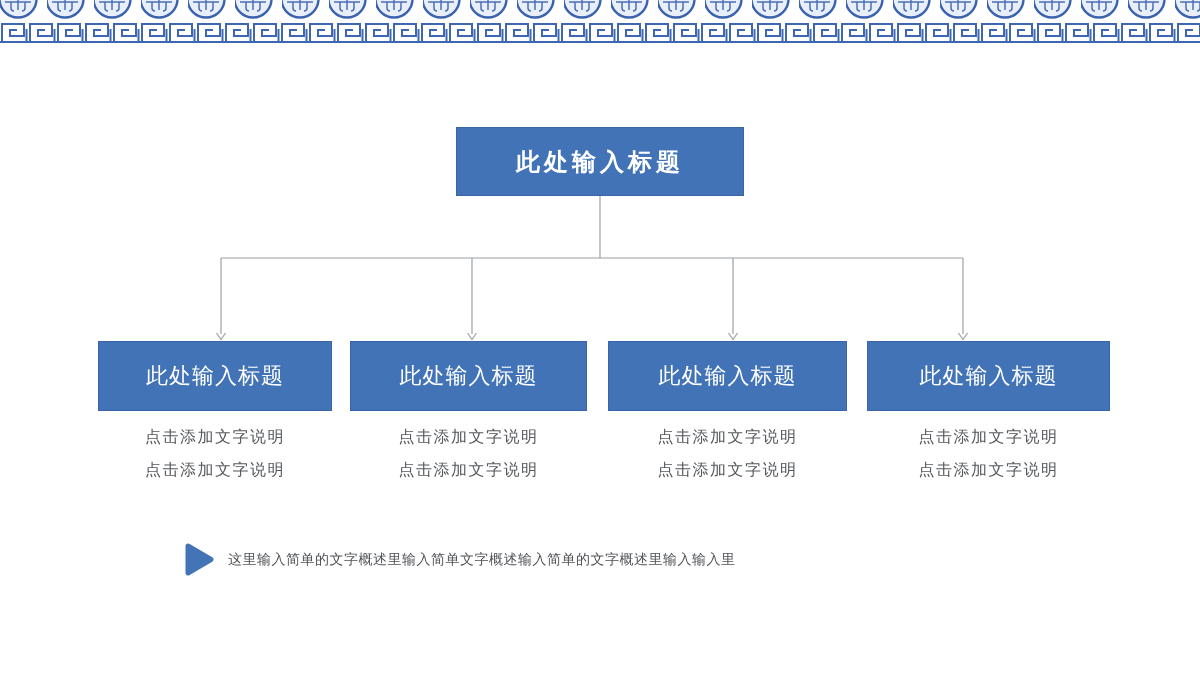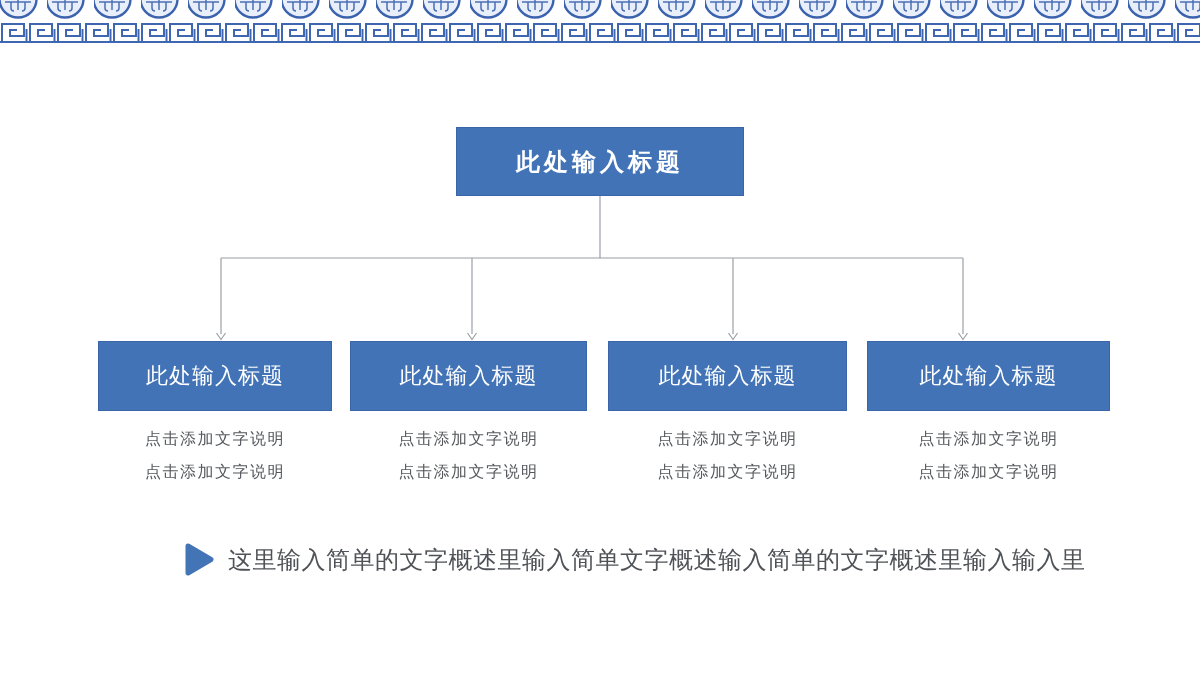--- a/index.html
+++ b/index.html
@@ -1,18 +1,18 @@
 <!DOCTYPE html>
 <html><head>
 <meta charset="utf-8">
 <style>
   html,body{margin:0;padding:0;background:#ffffff;}
   .slide{
     position:relative;width:1200px;height:594px;overflow:hidden;
-    background:#ffffff;font-family:Liberation Serif, serif;
+    background:#ffffff;font-family:Liberation Mono, monospace;
   }
   .ornament{position:absolute;left:0;width:1200px;pointer-events:none;}
   .flipY{transform:scaleY(-1);}
   .connector-layer{position:absolute;left:0;top:0;width:1200px;height:675px;}
 
   .root-box{
     position:absolute;left:456px;top:127px;width:288px;height:69px;
     background:#4173b6;border:1px solid #3a65a8;box-sizing:border-box;
     display:flex;align-items:center;justify-content:center;
     color:#ffffff;font-size:24px;font-weight:700;letter-spacing:4px;
@@ -21,21 +21,21 @@
   .child-box{
     height:70px;background:#4173b6;border:1px solid #3a65a8;box-sizing:border-box;
     display:flex;align-items:center;justify-content:center;
     color:#ffffff;font-size:22px;font-weight:400;letter-spacing:1px;
   }
   .desc-block{margin-top:11px;text-align:center;}
   .desc-line{font-size:16px;line-height:33px;color:#55585c;letter-spacing:1.5px;}
 
   .footer{position:absolute;left:185px;top:542px;height:36px;display:flex;align-items:center;}
   .footer-bullet{width:30px;height:36px;margin-right:13px;flex:0 0 auto;}
-  .footer-text{font-size:24px;color:#4f5256;letter-spacing:0.5px;white-space:nowrap;}
+  .footer-text{font-size:14px;color:#4f5256;letter-spacing:0.5px;white-space:nowrap;}
 </style>
 </head>
 <body>
 
 <div class="slide">
 
   <svg class="ornament" style="top:0;height:20px" width="1200" height="20">
     <defs>
       <pattern id="medA" width="47" height="20" patternUnits="userSpaceOnUse">
         <circle cx="18" cy="-1" r="18.5" fill="#e9effa" stroke="#3b62ad" stroke-width="2.4"></circle>

